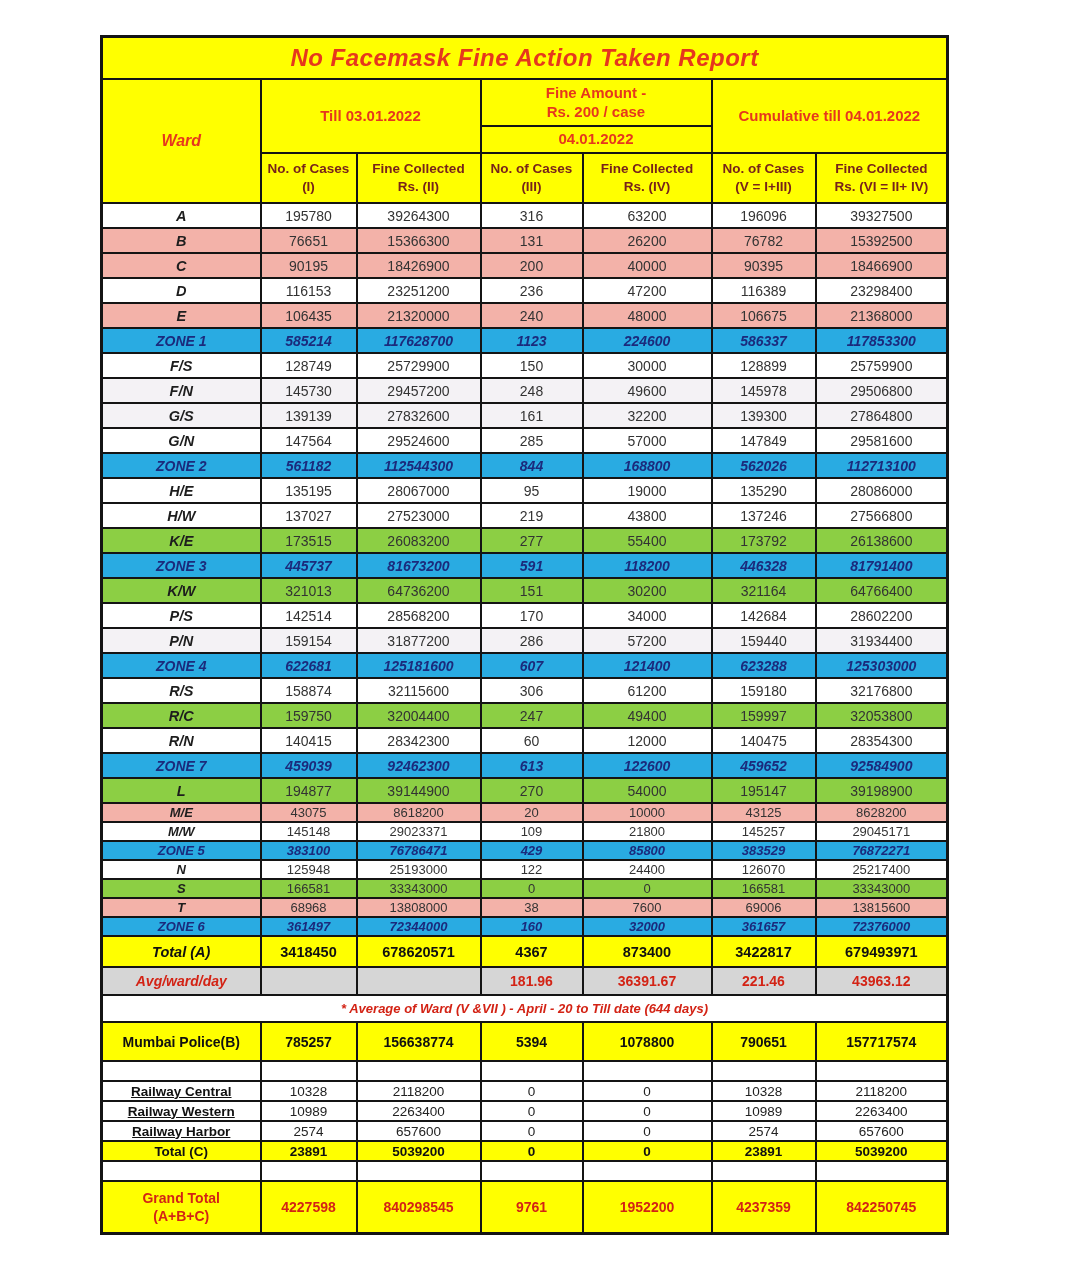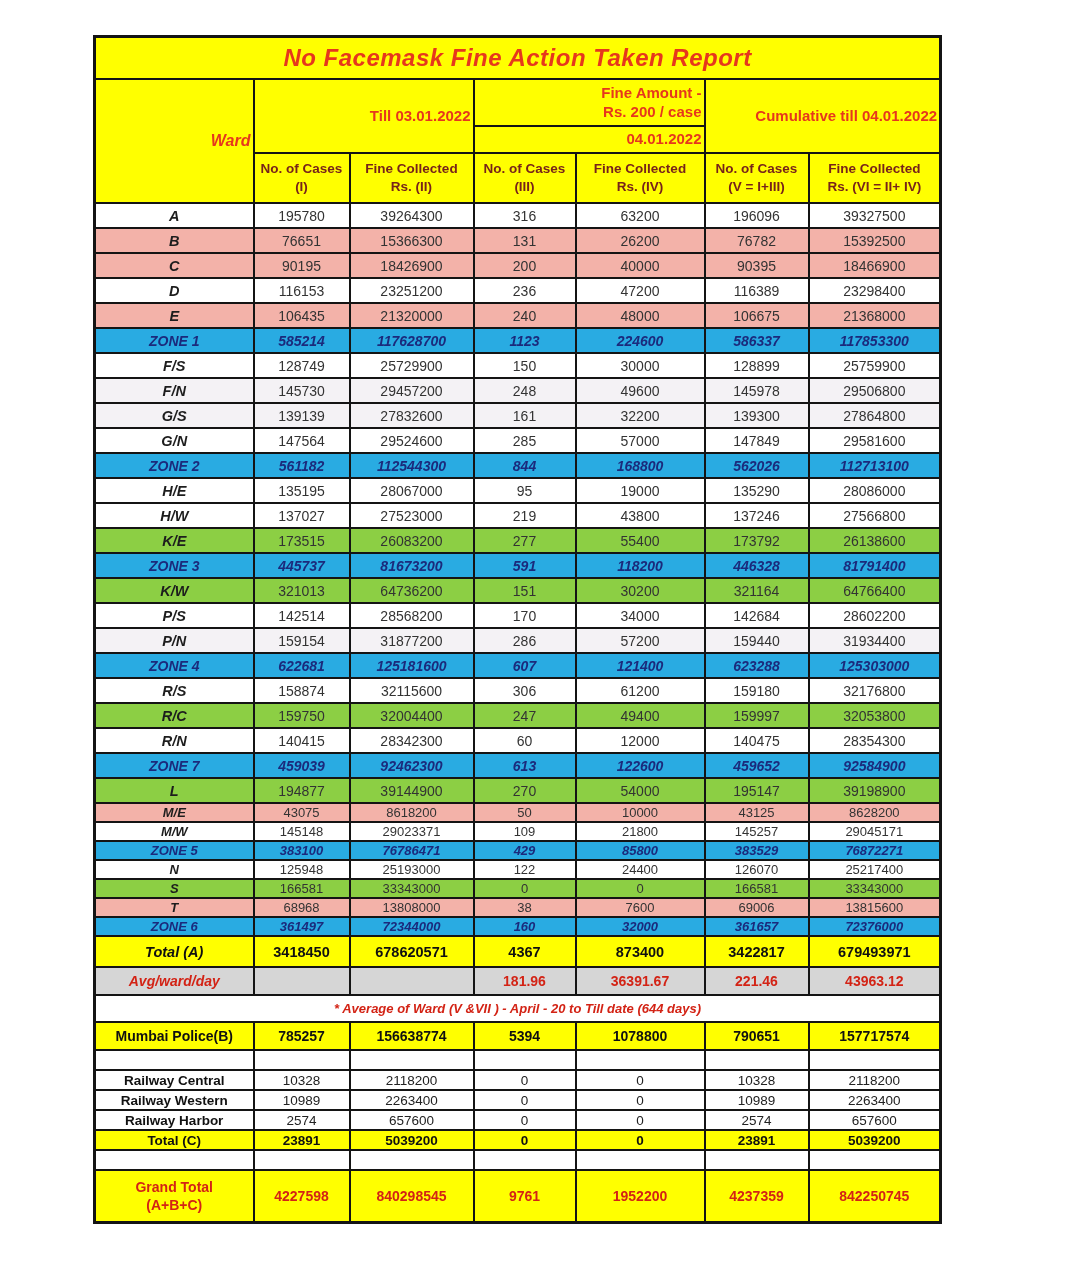--- a/index.html
+++ b/index.html
@@ -1,39 +1,39 @@
 <!DOCTYPE html>
 <html style="--yellow: #ffff00; --pink: #f3b2a9; --green: #8ccf44; --blue: #29abe2; --gray: #d6d6d6; --offwhite: #f4f2f5; --header_red: #e6371d; --subheader_red: #77231a; --accent_red: #d32315; --zone_navy: #1b2a7c; --border: #141414;"><head>
 <meta charset="utf-8">
 <style>
   html, body { margin:0; padding:0; background:#ffffff; }
   body {
     width:1080px; height:1274px; position:relative;
     font-family:"Liberation Sans", sans-serif;
     -webkit-font-smoothing:antialiased;
   }
-  .report-wrap { position:absolute; left:93px; top:35px; }
+  .report-wrap { position:absolute; left:100px; top:35px; }
   table.report {
     border-collapse:collapse; table-layout:fixed; width:846px;
     border:3px solid var(--border);
   }
   td {
     border:2px solid var(--border);
     text-align:center; vertical-align:middle;
     font-size:14px; color:#333333; padding:0 2px; overflow:hidden;
   }
   
   .title-cell {
     background:var(--yellow); color:var(--header_red);
     font-size:24px; font-weight:bold; font-style:italic;
     height:40px; letter-spacing:0.5px;
   }
   .ghead {
     background:var(--yellow); color:var(--header_red);
-    font-weight:bold; font-size:15px; line-height:1.25;text-align:right;
+    font-weight:bold; font-size:15px; line-height:1.25;
   }
   tr.grp1 { height:47px; }
   tr.grp2 { height:27px; }
   .ward-head { font-style:italic; font-size:16px; }
   .fineamt { white-space:pre-line; }
   tr.subhead { height:50px; }
   tr.subhead td {
     background:var(--yellow); color:var(--subheader_red);
     font-weight:bold; font-size:13.5px; white-space:pre-line; line-height:1.3;
   }
@@ -56,25 +56,25 @@
   .type-total tr, tr.type-total { height:31px; }
   .type-total td  { font-weight:bold; color:#101010; font-size:14.5px; }
   .type-total .lab { font-style:italic; }
   tr.type-avg { height:28px; }
   .type-avg td { font-weight:bold; color:var(--accent_red);margin-top:20px; }
   .type-avg .lab { font-style:italic; }
   tr.type-note { height:27px; }
   .type-note td {
     color:var(--accent_red); font-weight:bold; font-style:italic; font-size:13px;
   }
-  tr.type-police { height:28px; }
+  tr.type-police { height:39px; }
   .type-police td { font-weight:bold; color:#101010; }
   tr.type-railway { height:20px; }
   .type-railway td { color:#222222; font-size:13.5px; }
-  .type-railway .lab { font-weight:bold; color:#111111; }
+  .type-railway .lab { font-weight:bold; color:#111111;text-decoration:underline; }
   tr.type-totalc { height:20px; }
   .type-totalc td { font-weight:bold; color:#101010; font-size:13.5px; }
   tr.type-empty { height:20px; }
   tr.type-grand { height:52px; }
   .type-grand td { font-weight:bold; color:var(--accent_red); }
   .type-grand .lab { white-space:pre-line; line-height:1.3; }
 </style>
 </head>
 <body>
 
@@ -332,21 +332,21 @@
           <td>39144900</td>
           <td>270</td>
           <td>54000</td>
           <td>195147</td>
           <td>39198900</td>
         </tr>
         <tr class="type-ward bg-pink">
           <td class="lab">M/E</td>
           <td>43075</td>
           <td>8618200</td>
-          <td>50</td>
+          <td>20</td>
           <td>10000</td>
           <td>43125</td>
           <td>8628200</td>
         </tr>
         <tr class="type-ward bg-white">
           <td class="lab">M/W</td>
           <td>145148</td>
           <td>29023371</td>
           <td>109</td>
           <td>21800</td>

